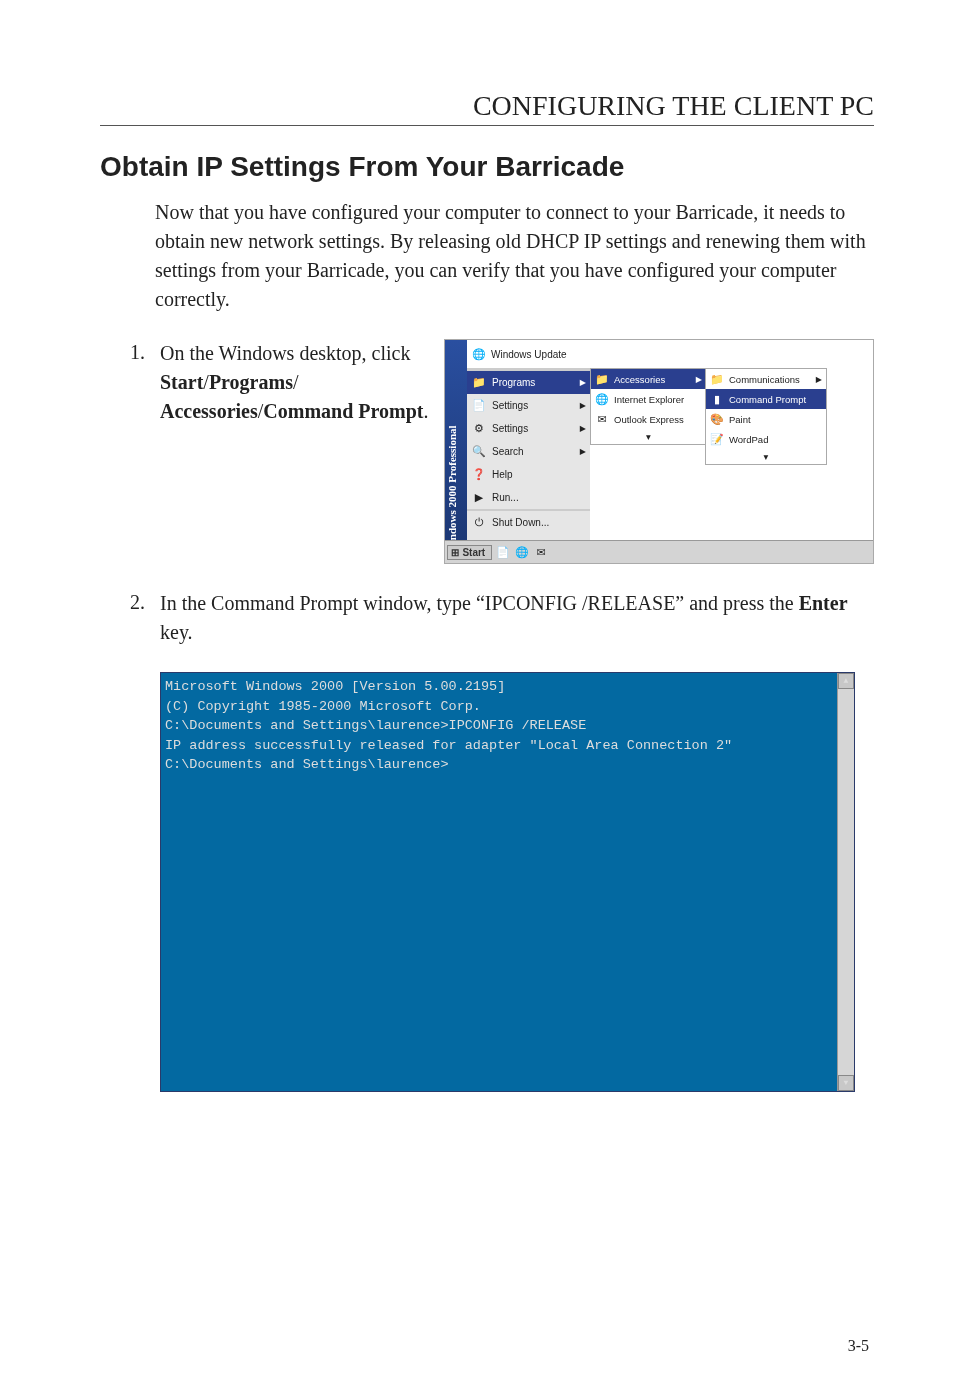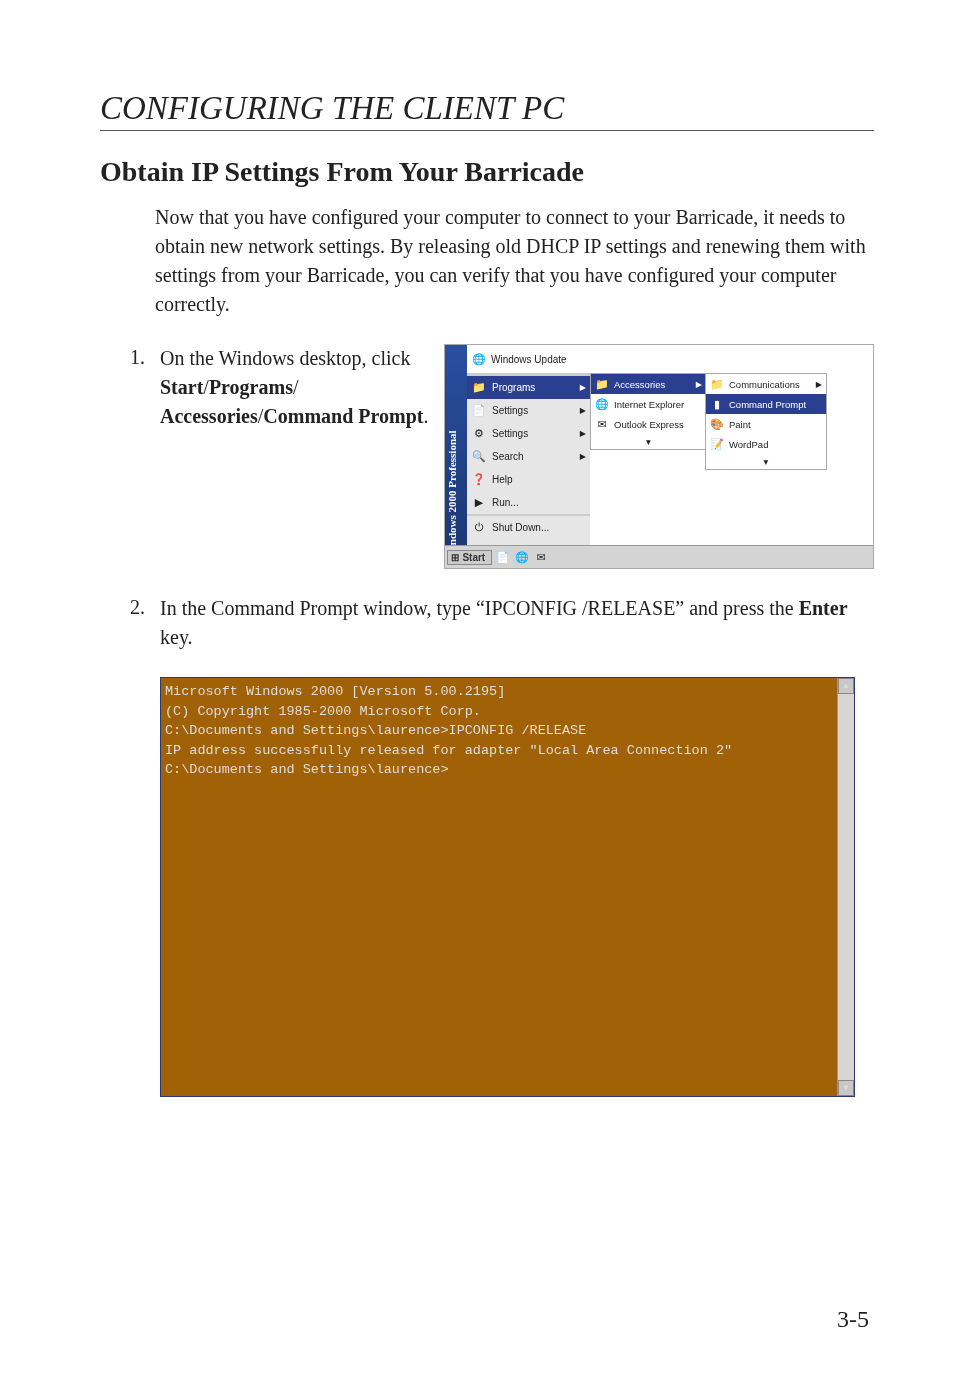--- a/index.html
+++ b/index.html
@@ -10,33 +10,33 @@
     font-family: Georgia, 'Times New Roman', serif;
     color: #222;
   }
   .page {
     padding: 90px 80px 30px 100px;
     position: relative;
     min-height: 1389px;
     box-sizing: border-box;
   }
   .header {
-    font-style: italic;
+    text-align: right;
     font-variant: small-caps;
-    font-size: 33px;
+    font-size: 28px;
     font-family: Georgia, serif;
     margin-bottom: 3px;
   }
   .header-rule {
     border: none;
     border-top: 1px solid #555;
     margin: 0 0 25px 0;
   }
   h2.section-title {
-    font-family: Liberation Serif, serif;
+    font-family: Liberation Sans, sans-serif;
     font-weight: bold;
     font-size: 28px;
     margin: 25px 0 15px 0;
   }
   .intro {
     font-size: 20px;
     line-height: 1.45;
     margin-left: 55px;
     margin-bottom: 25px;
   }
@@ -159,21 +159,21 @@
     gap: 4px;
     position:relative;
     white-space: nowrap;
   }
   .sm-sub.highlight { background: #2a3f8f; color: #fff; }
 
   .cmd-window {
     margin-left: 60px;
     margin-top: 10px;
     width: 695px;
-    background: #a16207;
+    background: #0369a1;
     color: #ddd;
     font-family: 'Courier New', monospace;
     font-size: 13.5px;
     line-height: 1.45;
     padding: 4px 0 0 4px;
     box-sizing: border-box;
     position: relative;
     border: 1px solid #2a3a6a;
     height: 420px;
   }
@@ -188,23 +188,23 @@
   .cmd-scroll .btn {
     width: 14px; height: 14px;
     background: #c8c8c8;
     border: 1px solid #888;
     position:absolute;
     font-size: 8px;
     display:flex; align-items:center; justify-content:center;
   }
   .page-num {
     position: absolute;
-    bottom: 56px;
+    bottom: 34px;
     right: 85px;
-    font-size: 24px;
+    font-size: 16px;
     font-family: Georgia, serif;
   }
 </style>
 </head>
 <body>
 
 <div class="page">
   <div class="header"><span>CONFIGURING THE CLIENT PC</span></div>
   <hr class="header-rule">
 

